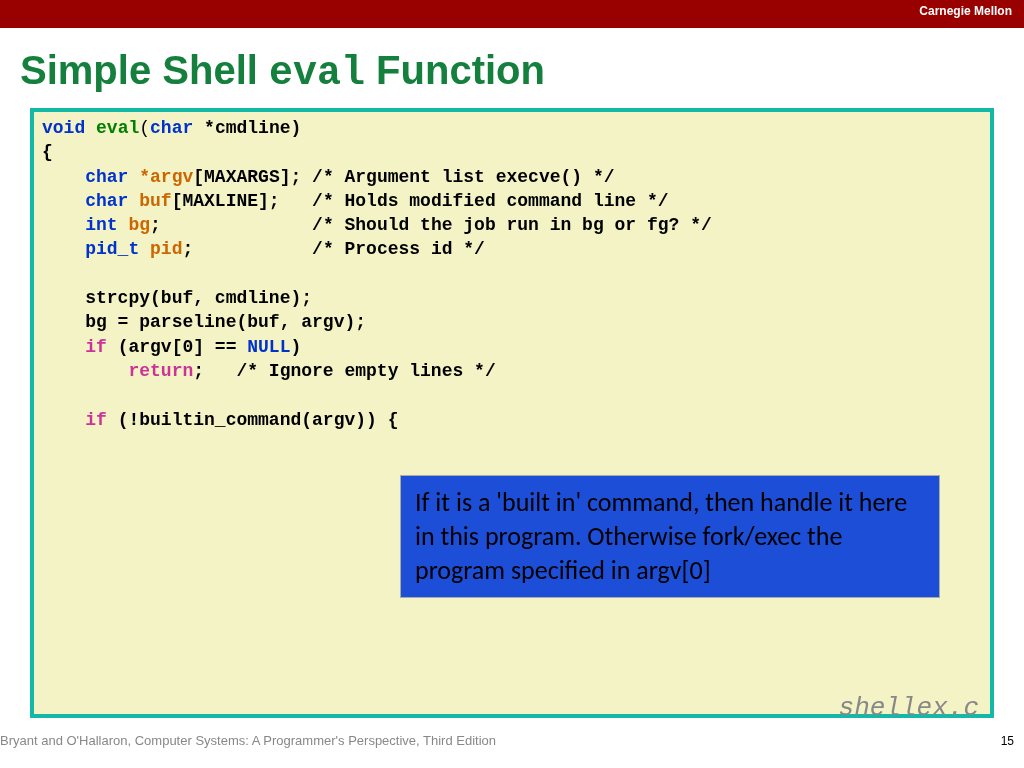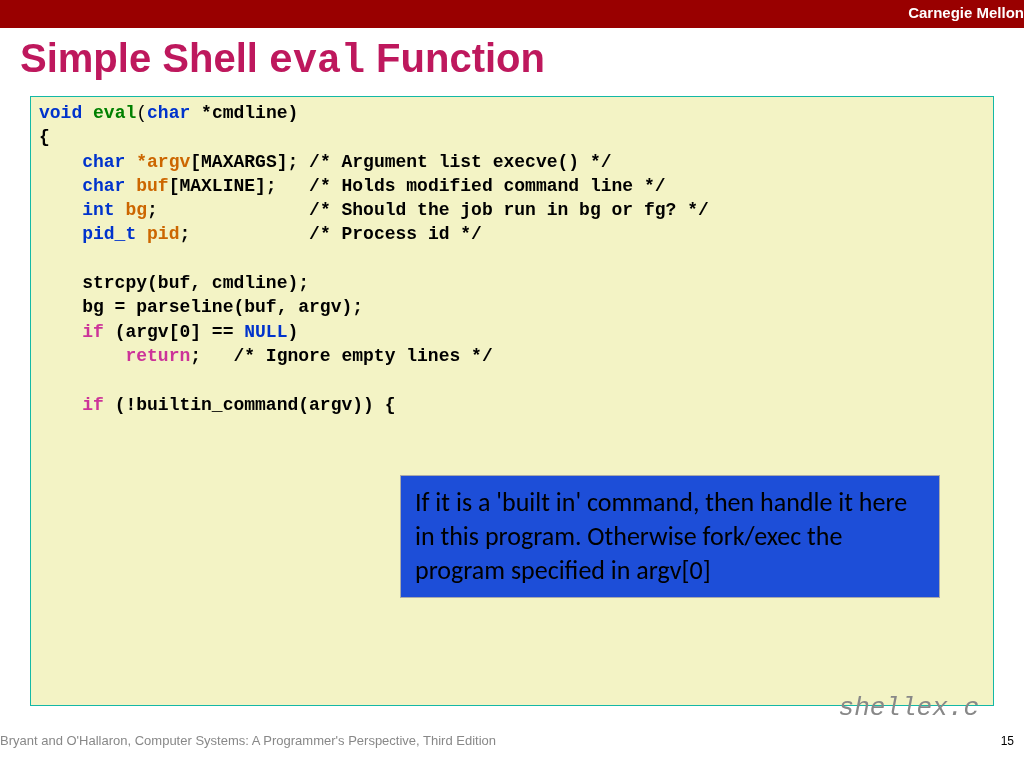--- a/index.html
+++ b/index.html
@@ -10,37 +10,37 @@
     font-family: Arial, Helvetica, sans-serif;
     position: relative;
     overflow: hidden;
   }
   
   .banner {
     height: 28px;
     background: #990000;
     color: #fff;
     font-weight: bold;
-    font-size: 15px;
+    font-size: 12px;
     text-align: right;
-    padding: 4px 0;
+    padding: 4px 12px;
   }
   
   .title {
     font-size: 40px;
     font-weight: bold;
-    color: #be185d;
-    padding: 8px 20px 12px 20px;
+    color: #15803d;
+    padding: 20px 20px 12px 20px;
   }
   .title .mono { font-family: "Courier New", Courier, monospace; }
   
   .codebox {
     margin: 0 30px 0 30px;
     background: #f3f3c5;
-    border: 1px solid #14b8a6;
+    border: 4px solid #14b8a6;
     font-family: "Courier New", Courier, monospace;
     font-size: 18px;
     line-height: 1.35;
     color: #000;
     white-space: pre;
     padding: 4px 8px 8px 8px;
     height: 610px;
     position: relative;
     overflow: hidden;
   }

